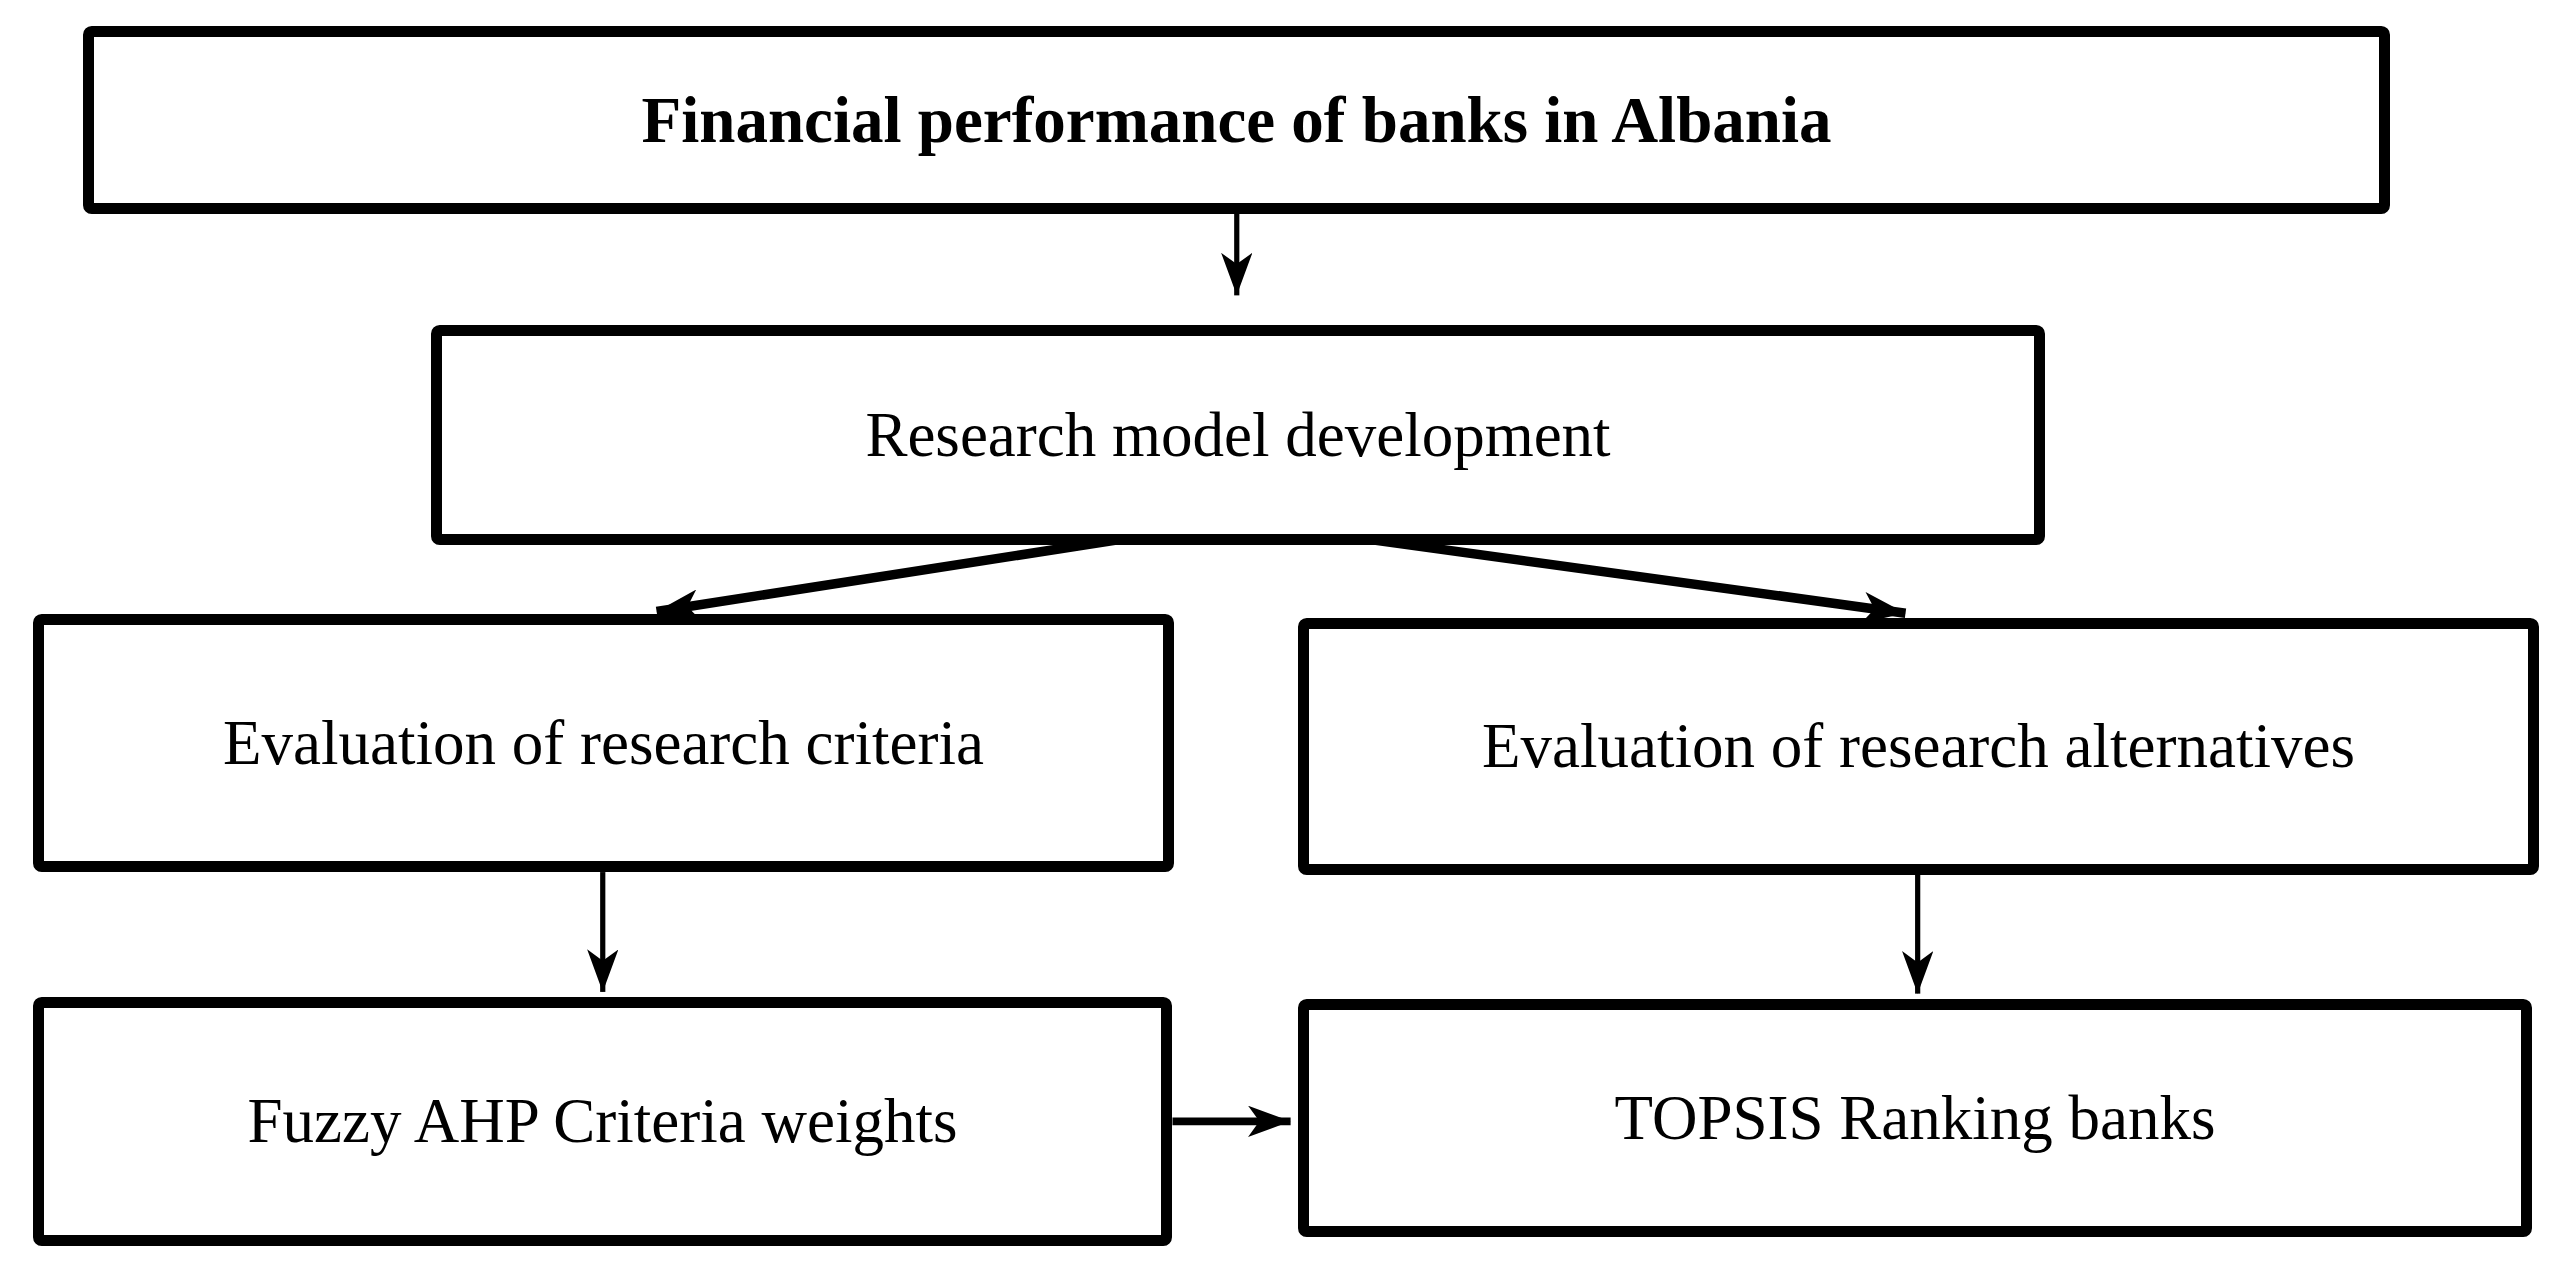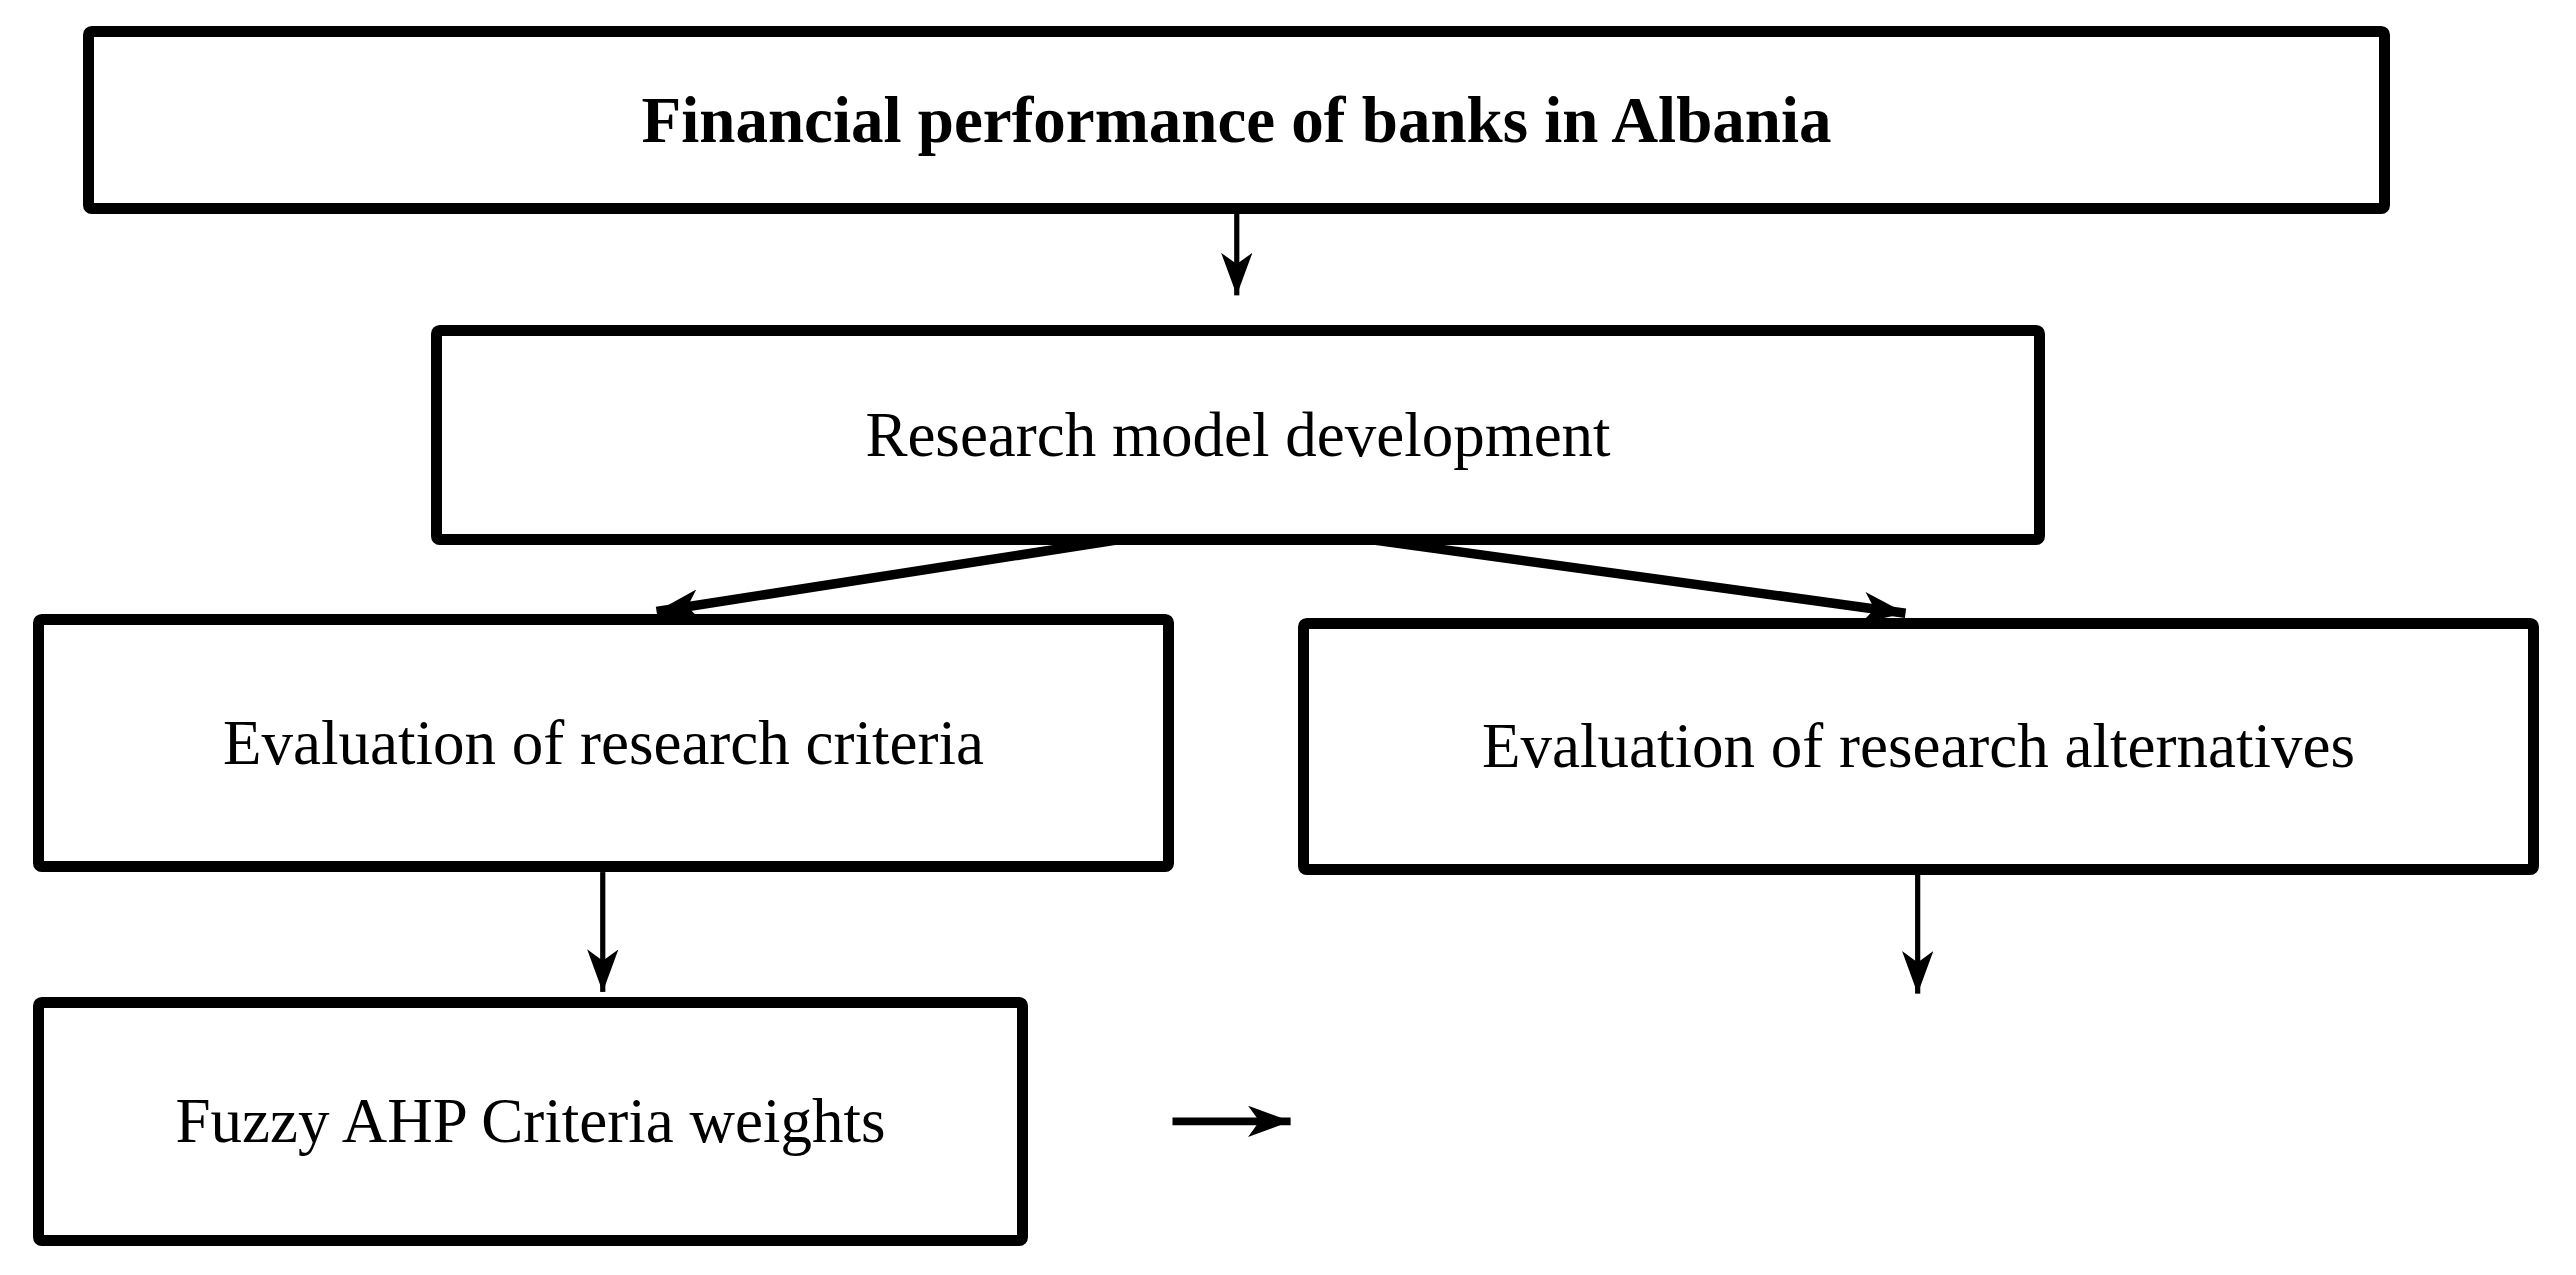--- a/index.html
+++ b/index.html
@@ -31,21 +31,21 @@
     color: #000000;
     font-size: 63px;
     line-height: 1.15;
     padding: 0 26px;
   }
   .node.bold { font-weight: bold; font-size: 65px; }
   #node-financial   { left: 83px;   top: 26px;   width: 2307px; height: 188px; }
   #node-model       { left: 431px;  top: 301px;  width: 1614px; height: 220px; margin-top: 24px; }
   #node-criteria    { left: 33px;   top: 614px;  width: 1141px; height: 258px; }
   #node-alternatives{ left: 1298px; top: 618px;  width: 1241px; height: 257px; }
-  #node-fahp        { left: 33px;   top: 997px; width: 995px; height: 249px; }
+  #node-fahp        { left: 33px;   top: 997px; width: 1139px; height: 249px; }
   #node-topsis      { left: 1298px; top: 999px; width: 1234px; height: 238px; }
 </style>
 </head>
 <body>
 
 <div class="canvas">
 
   <svg class="edges" viewBox="0 0 2966 1469" xmlns="http://www.w3.org/2000/svg">
     <defs>
       <marker id="ah" markerUnits="userSpaceOnUse" markerWidth="54" markerHeight="36" refX="49" refY="18" orient="auto">
@@ -73,15 +73,18 @@
   </div>
 
   <div class="node" id="node-alternatives">
     <span>Evaluation of research alternatives</span>
   </div>
 
   <div class="node" id="node-fahp">
     <span>Fuzzy AHP Criteria weights</span>
   </div>
 
+  <div class="node" id="node-topsis">
+    <span>TOPSIS Ranking banks</span>
+  </div>
 
 </div>
 
 
 </body></html>

